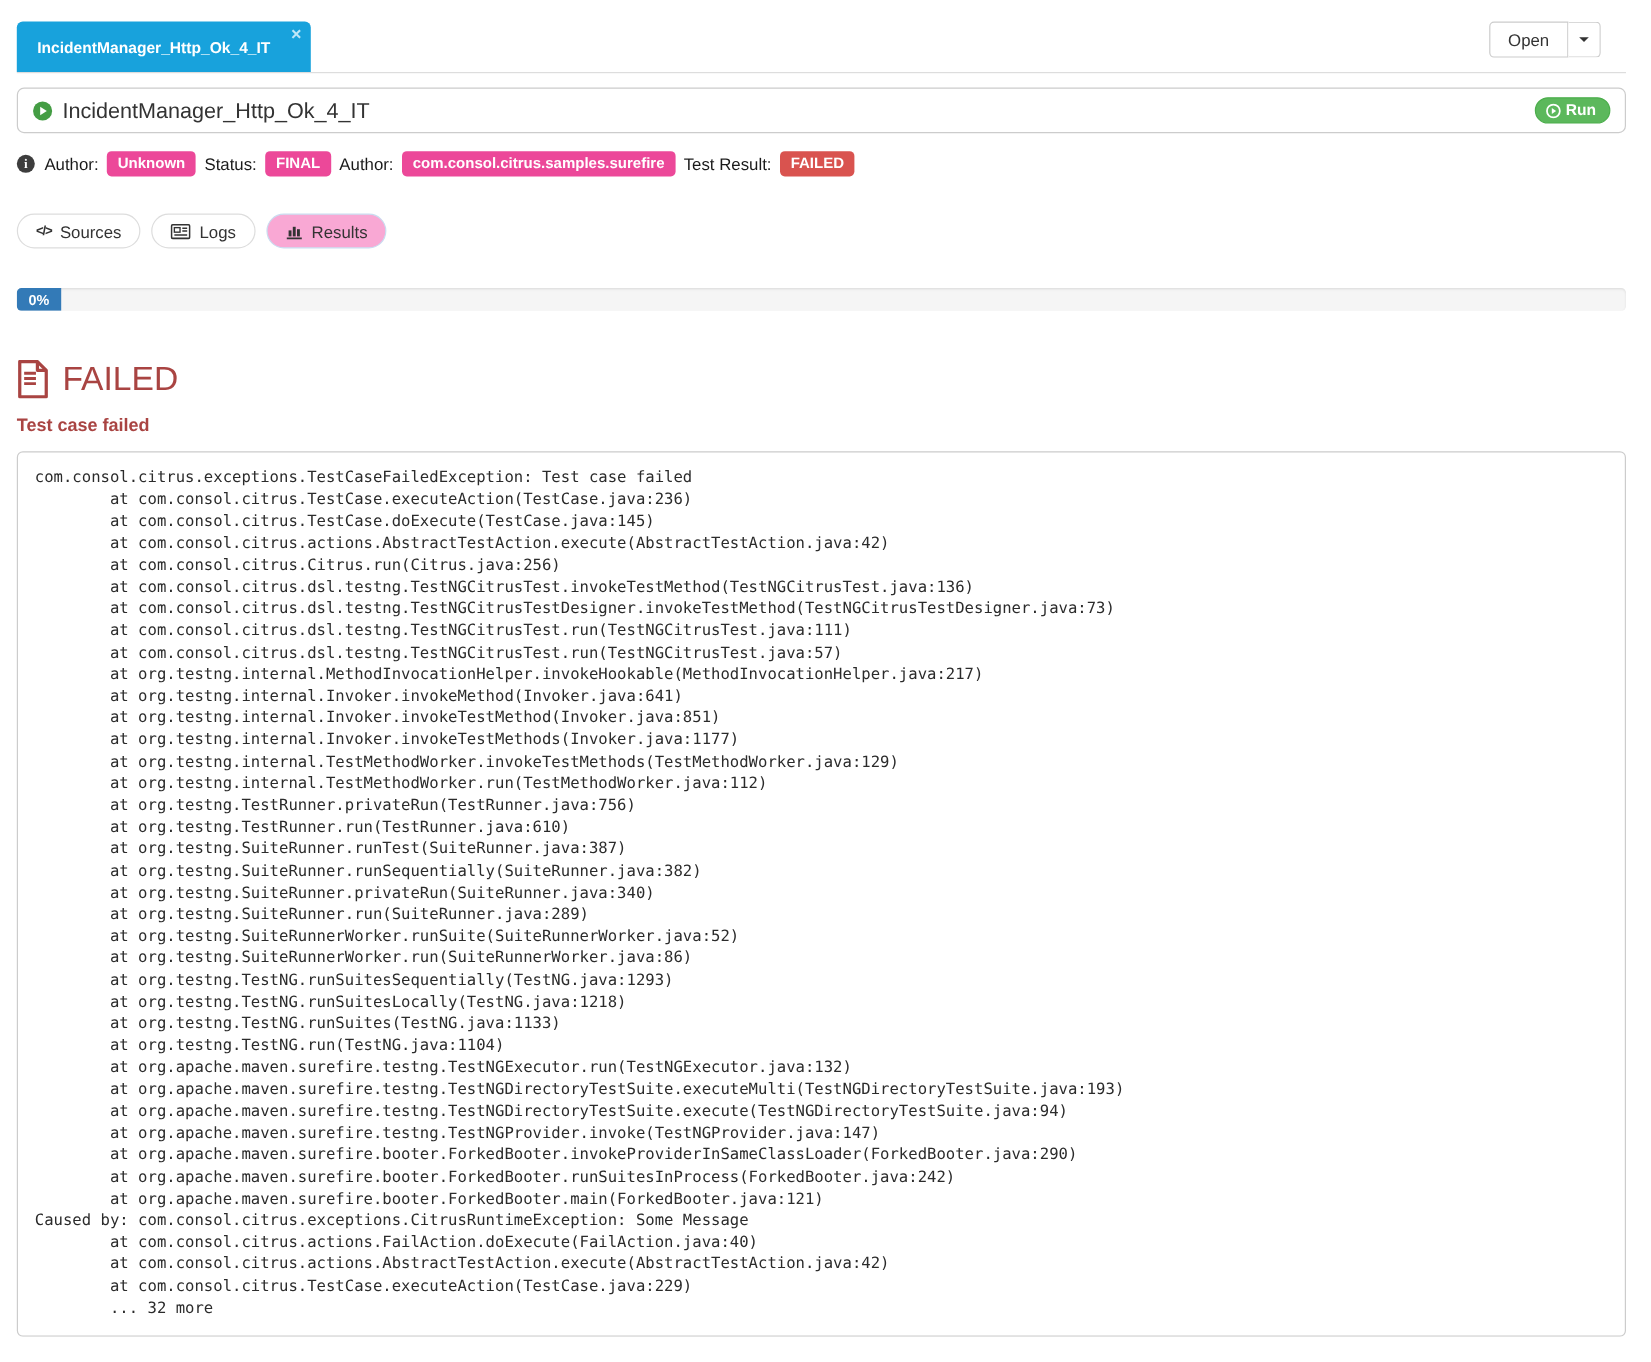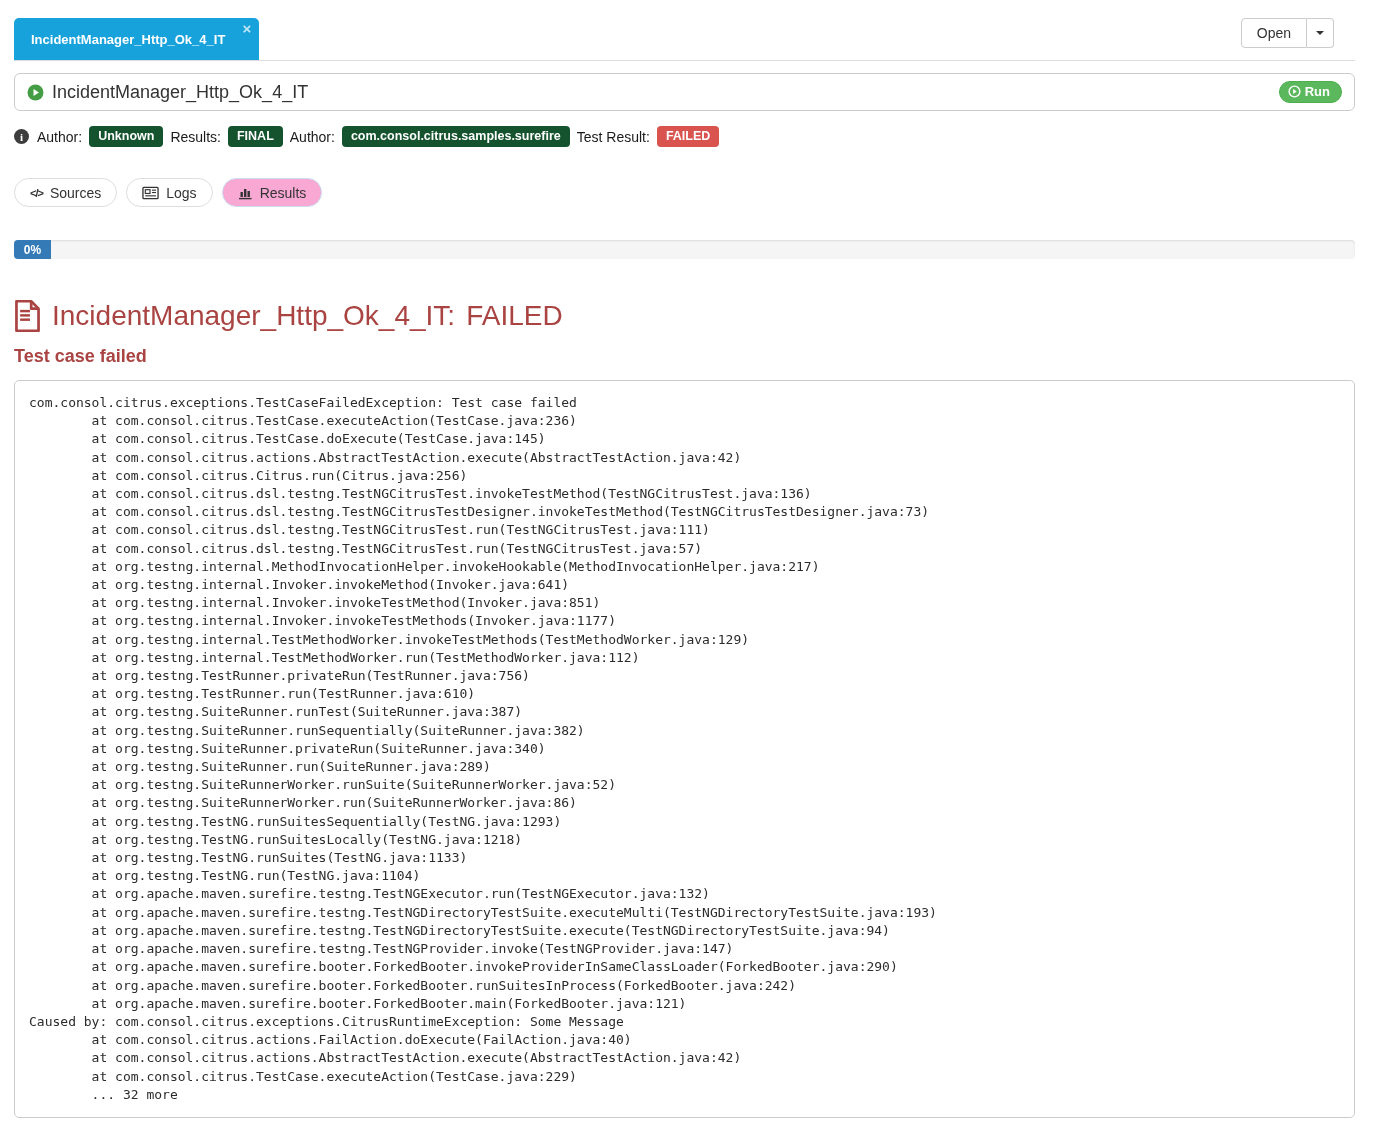--- a/index.html
+++ b/index.html
@@ -29,33 +29,33 @@
 
   
   .panel-header {
     margin-top:12px; border:1px solid #ccc; border-radius:6px;
     padding:8px 12px; display:flex; align-items:center; height:38px;
   }
   .panel-title { font-size:18px; color:#333; margin-left:8px; flex:1; }
   .btn-run {
     background:#5cb85c; border:1px solid #4cae4c; color:#fff; font-size:13px;
     font-weight:bold; border-radius:11px; padding:2px 11px 3px 8px; cursor:pointer;
-    display:flex; align-items:center; gap:4px; font-family:"Liberation Sans", sans-serif;
+    display:flex; align-items:flex-end; gap:4px; font-family:"Liberation Sans", sans-serif;
   }
 
   
   .meta { margin-top:15px; display:flex; align-items:center; gap:7px; font-size:14px; }
   .meta-label { font-weight:normal; color:#1a1a1a; }
   .info-icon {
     width:15px; height:15px; border-radius:50%; background:#3d3d3d; color:#fff;
     font-size:11px; font-weight:bold; font-family:"Liberation Serif", serif;
     display:inline-flex; align-items:center; justify-content:center; margin-right:1px;
   }
   .badge {
-    background:#14532d; color:#fff; font-size:12.5px; font-weight:bold;
+    background:#ec4899; color:#fff; font-size:12.5px; font-weight:bold;
     padding:3px 9px 4px; border-radius:4px; white-space:nowrap;
   }
   .badge.danger { background:#d9534f; }
 
   
   .pills { margin-top:31px; display:flex; gap:9px; }
   .pill {
     display:flex; align-items:center; gap:7px; background:#fff; color:#333;
     border:1px solid #ddd; border-radius:15px; padding:4px 15px; font-size:14px;
     cursor:pointer; font-family:"Liberation Sans", sans-serif; height:29px;
@@ -71,21 +71,21 @@
   .progress-bar {
     width:37px; height:100%; background:#337ab7; color:#fff; font-size:12px;
     font-weight:bold; display:flex; align-items:center; justify-content:center;
   }
 
   
   .result-title { margin-top:41px; display:flex; align-items:center; color:#a94442; }
   .result-title h1 { font-size:28px; font-weight:500; margin-left:11px; }
   .result-status { margin-left:31px; }
   .exception { margin-top:24px; font-size:20px; font-weight:bold; color:#a94442; }
-  .message { margin-top:14px; font-size:18px; font-weight:bold; color:#a94442; }
+  .message { margin-top:14px; font-size:15px; font-weight:bold; color:#a94442; }
 
   .stacktrace {
     margin-top:13px; border:1px solid #ccc; border-radius:5px;
     padding:13px 14px; font-family:"DejaVu Sans Mono", monospace;
     font-size:13px; line-height:18.2px; color:#2b2b2b; white-space:pre;
     overflow:hidden; min-height:720px;
   }
   svg { display:block; }
 </style>
 </head>
@@ -120,21 +120,21 @@
         <path d="M6.4 5l4.4 3-4.4 3z" fill="#fff"></path>
       </svg>
       <span>Run</span>
     </button>
   </div>
 
   <div class="meta">
     <span class="info-icon">i</span>
     <span class="meta-label">Author:</span>
     <span class="badge">Unknown</span>
-    <span class="meta-label">Results:</span>
+    <span class="meta-label">Status:</span>
     <span class="badge">FINAL</span>
     <span class="meta-label">Author:</span>
     <span class="badge">com.consol.citrus.samples.surefire</span>
     <span class="meta-label">Test Result:</span>
     <span class="badge danger">FAILED</span>
   </div>
 
   <div class="pills">
     <button class="pill">
       <span class="code-glyph">&lt;/&gt;</span>
@@ -172,21 +172,20 @@
   <div class="result-title">
     <span>
       <svg width="27" height="32" viewBox="0 0 22 26">
         <path d="M2 1 H14 L20 7 V25 H2 Z" fill="none" stroke="#a94442" stroke-width="2.2" stroke-linejoin="round"></path>
         <path d="M14 1 V7 H20" fill="none" stroke="#a94442" stroke-width="2.2" stroke-linejoin="round"></path>
         <line x1="5" y1="9" x2="13" y2="9" stroke="#a94442" stroke-width="2"></line>
         <line x1="5" y1="12.5" x2="13" y2="12.5" stroke="#a94442" stroke-width="2"></line>
         <line x1="5" y1="16" x2="13" y2="16" stroke="#a94442" stroke-width="2"></line>
       </svg>
     </span>
-    <h1>IncidentManager_Http_Ok_4_IT:</h1>
     <h1 class="result-status">FAILED</h1>
   </div>
 
   <div class="message">Test case failed</div>
 
   <pre class="stacktrace">com.consol.citrus.exceptions.TestCaseFailedException: Test case failed
         at com.consol.citrus.TestCase.executeAction(TestCase.java:236)
         at com.consol.citrus.TestCase.doExecute(TestCase.java:145)
         at com.consol.citrus.actions.AbstractTestAction.execute(AbstractTestAction.java:42)
         at com.consol.citrus.Citrus.run(Citrus.java:256)

